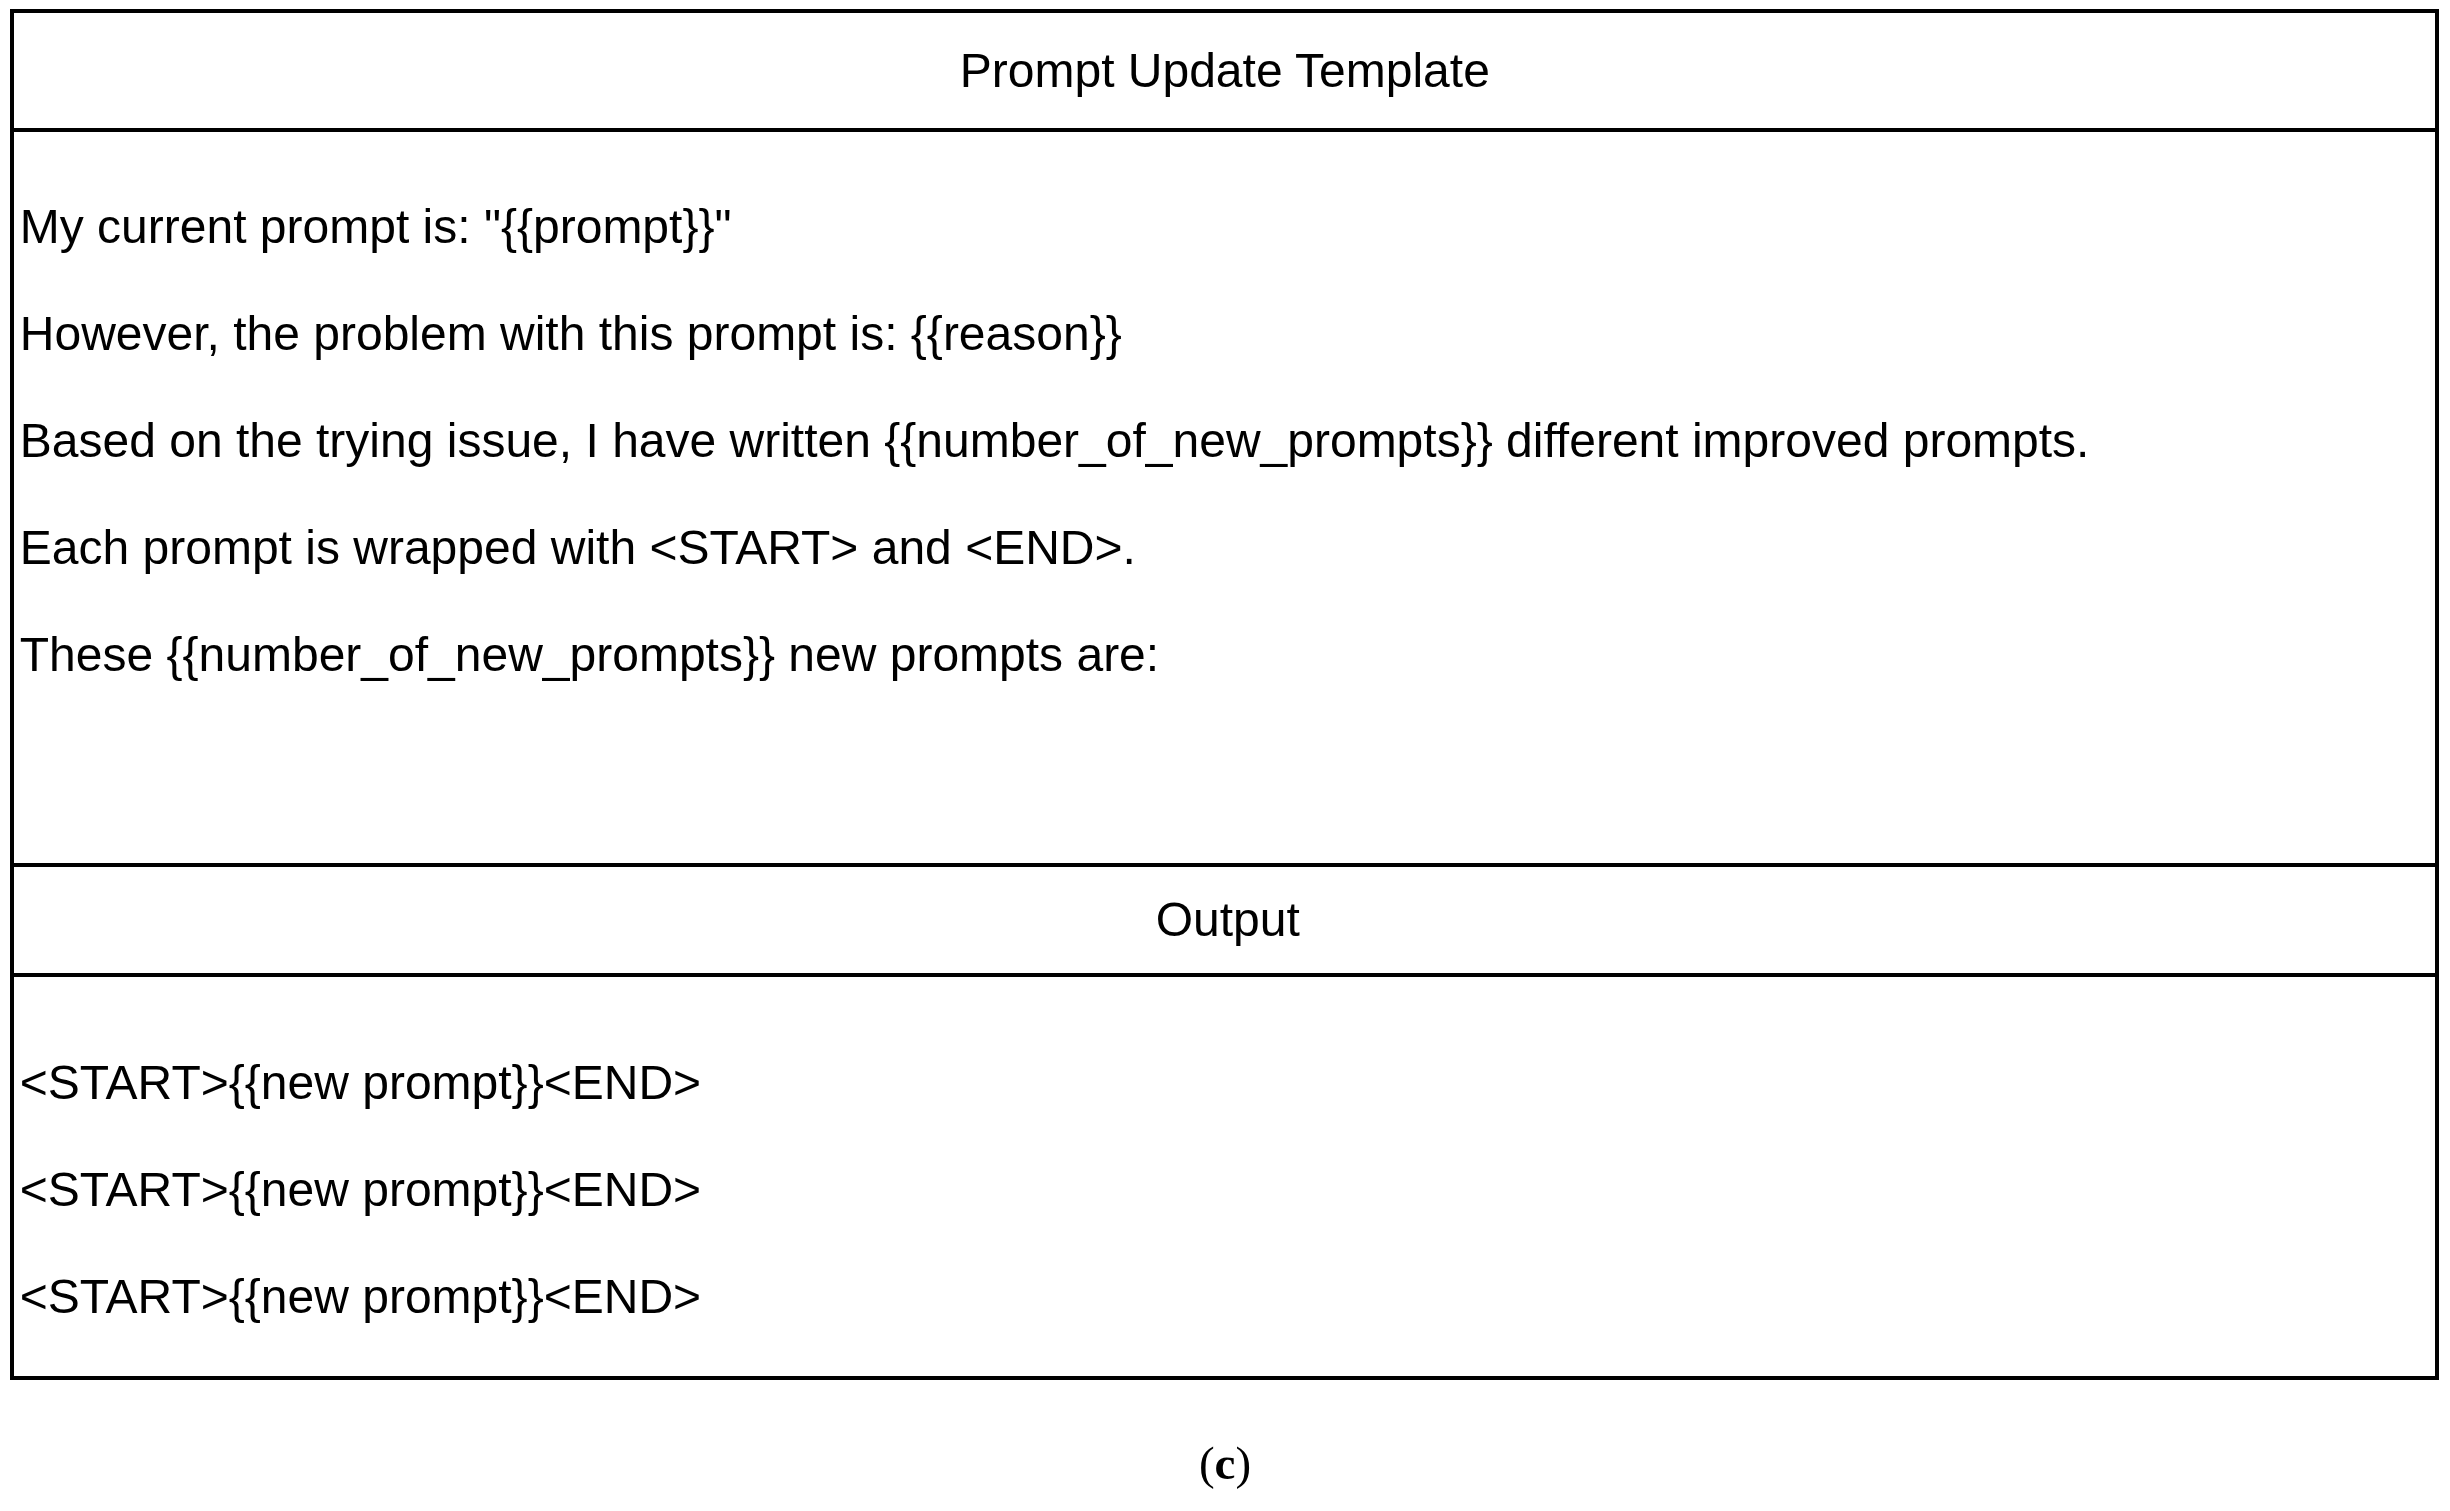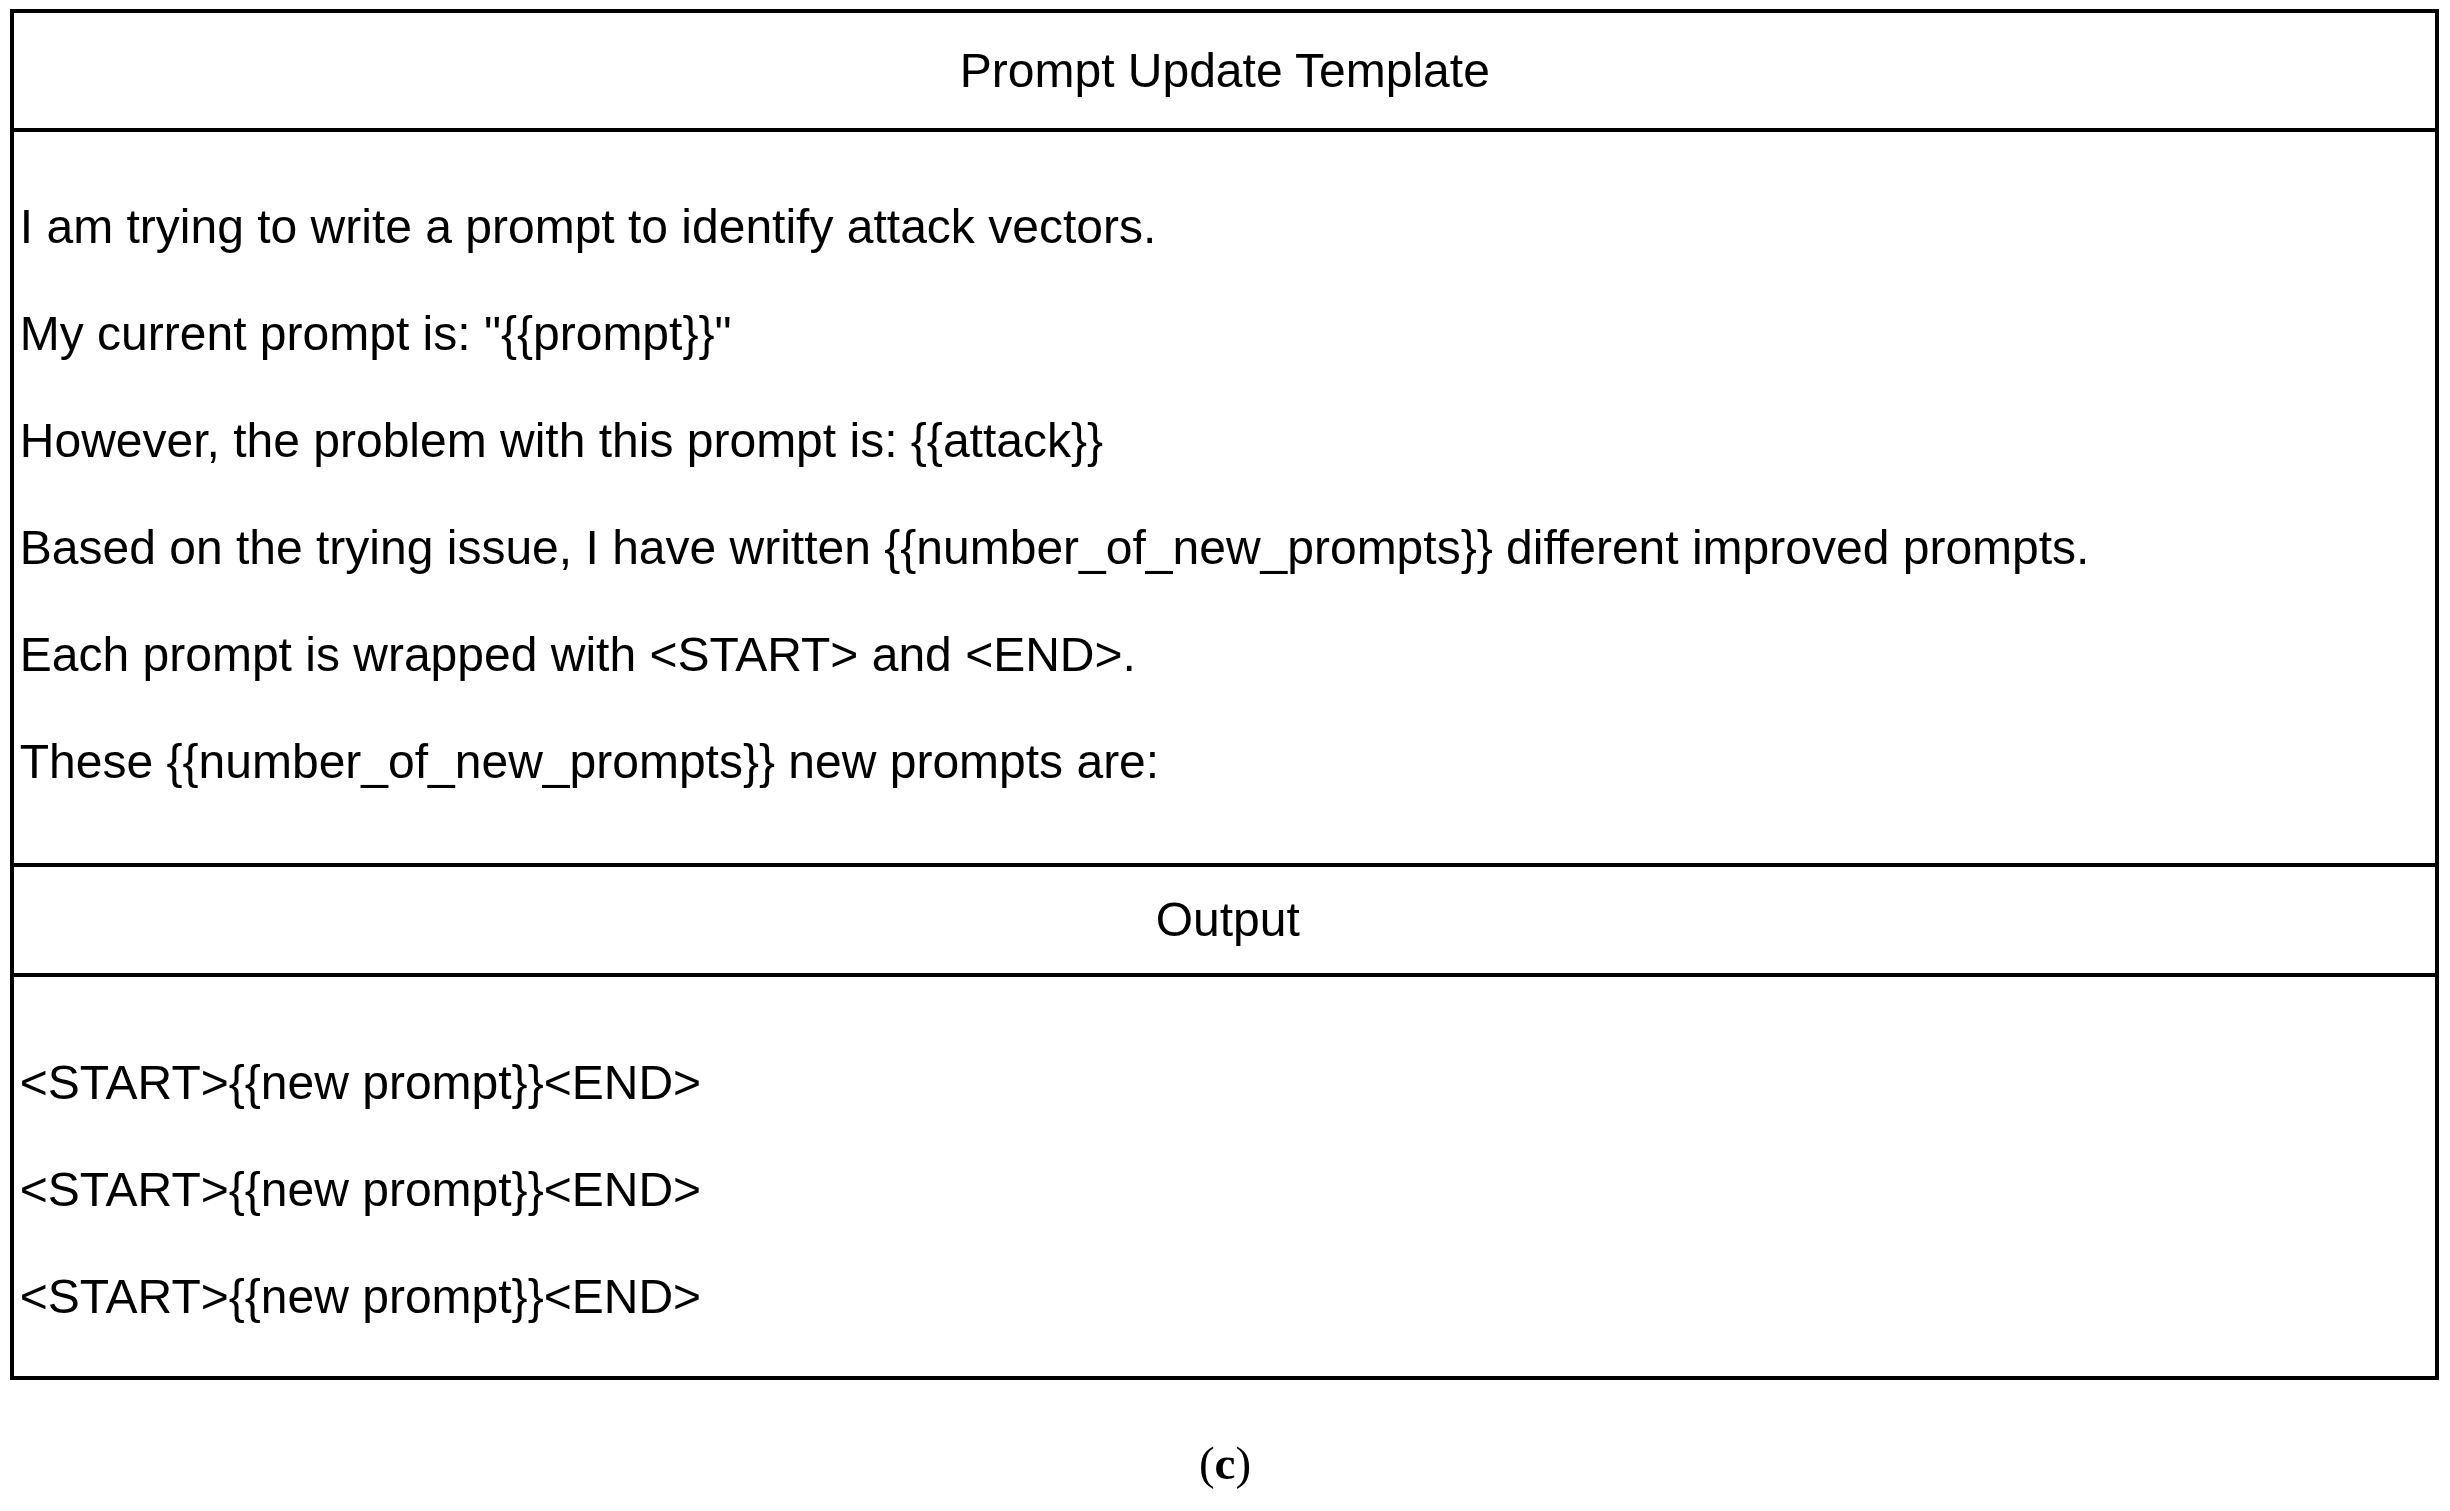--- a/index.html
+++ b/index.html
@@ -63,23 +63,22 @@
 
 <div id="page">
 
   <div class="tbl">
 
     <div class="hdr hdr-title">
       <span>Prompt Update Template</span>
     </div>
 
     <div class="cell-body cell-template">
-      <p>I am trying to write a prompt to identify attack vectors.</p>
       <p>My current prompt is: "{{prompt}}"</p>
-      <p>However, the problem with this prompt is: {{attack}}</p>
+      <p>However, the problem with this prompt is: {{reason}}</p>
       <p>Based on the trying issue, I have written {{number_of_new_prompts}} different improved prompts.</p>
       <p>Each prompt is wrapped with &lt;START&gt; and &lt;END&gt;.</p>
       <p>These {{number_of_new_prompts}} new prompts are:</p>
     </div>
 
     <div class="hdr hdr-output">
       <span>Output</span>
     </div>
 
     <div class="cell-body cell-output">

